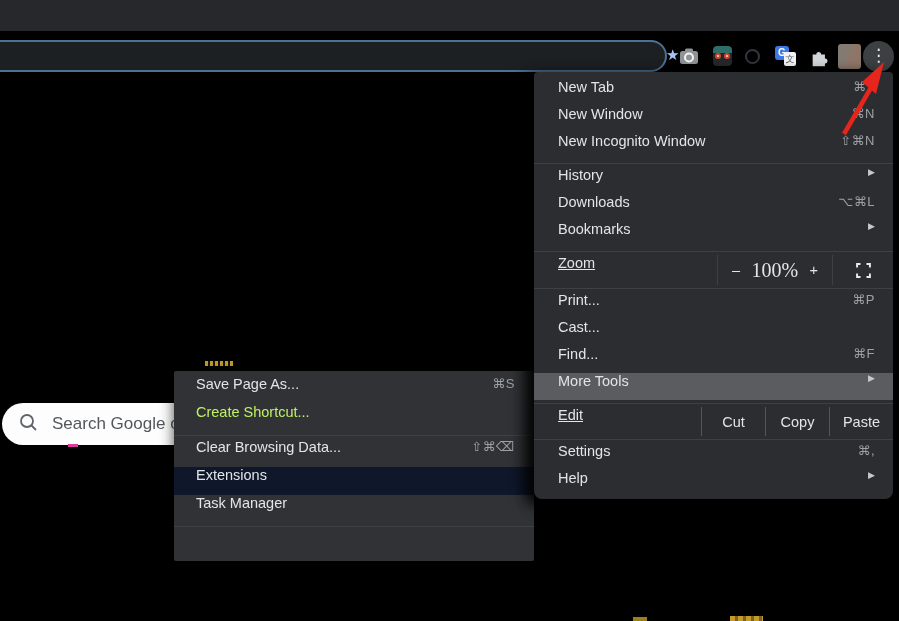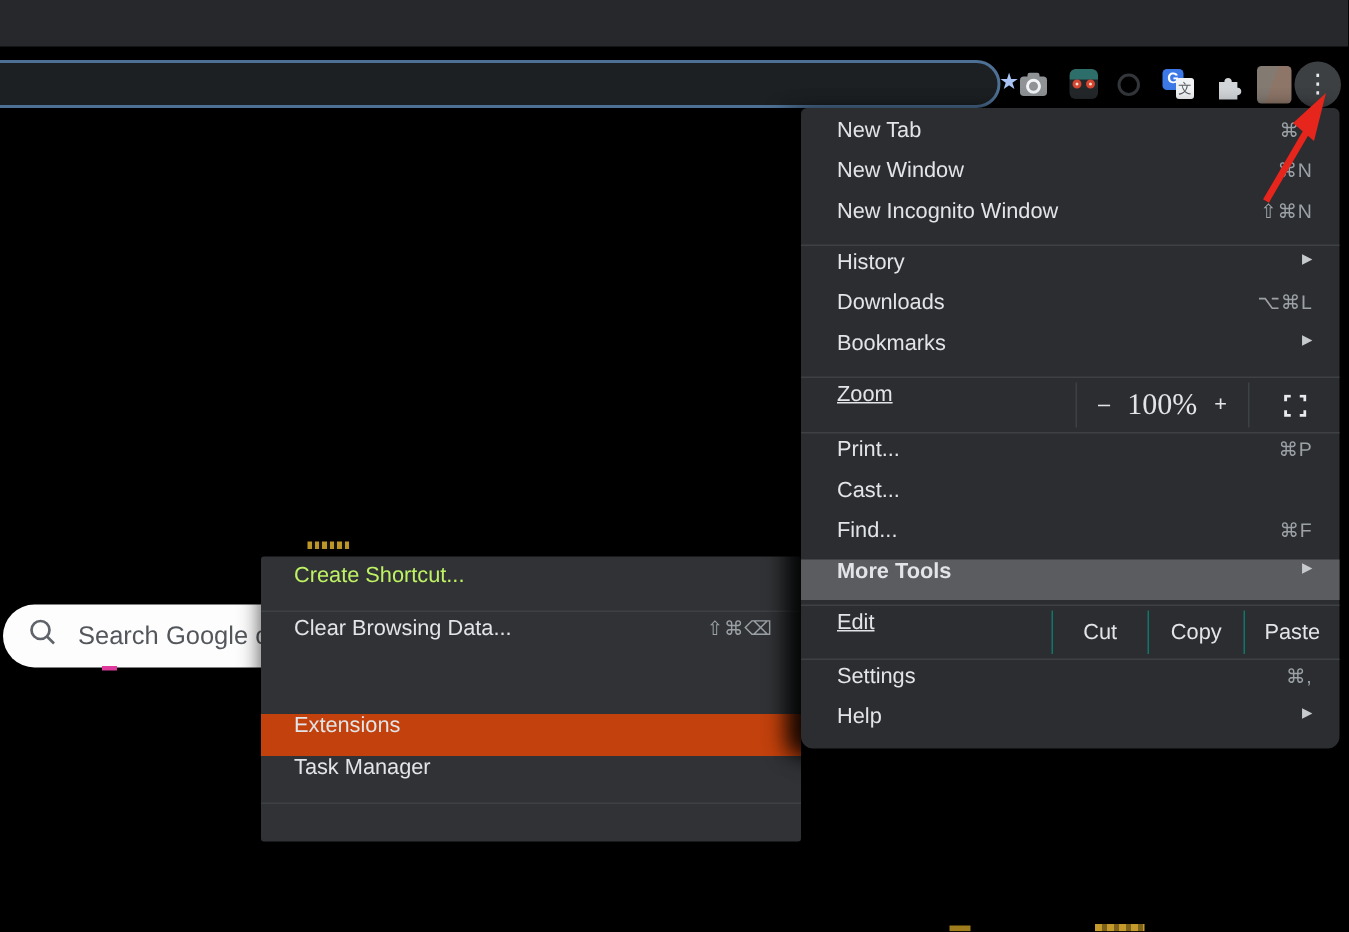--- a/index.html
+++ b/index.html
@@ -46,37 +46,37 @@
   .mi{display:flex;height:27px;padding:0 18px 0 24px;}
   .mi .lbl{flex:1;white-space:nowrap;}
   .mi .sc{color:#9ba1a6;font-size:13px;letter-spacing:.5px;}
   .mi .arr{color:#c7cacd;font-size:9px;}
   .sep{height:1px;background:#3e4144;margin:3px 0;}
 
   
   .mainmenu{position:absolute;left:534px;top:72px;width:359px;height:427px;background:#2b2d30;
             border-radius:4px 4px 8px 8px;padding:7px 0;
             box-shadow:-10px 4px 14px rgba(0,0,0,.85),0 6px 16px rgba(0,0,0,.6);}
-  .mi.hl-light{background:#5a5c5f;font-weight:bold;}
+  .mi.hl-light{background:#5a5c5f;}
   .zoomrow{height:30px;padding:0;}
   .zoomrow .lbl{padding-left:24px;text-decoration:underline;}
   .zcell{display:flex;align-items:center;justify-content:space-between;width:116px;height:100%;
          border-left:1px solid #3e4144;border-right:1px solid #3e4144;padding:0 14px;box-sizing:border-box;}
   .zcell .zv{font-size:20px;font-family:Liberation Serif, serif;}
   .zfs{display:flex;align-items:center;justify-content:center;width:60px;height:100%;}
   .editrow{height:29px;padding:0;}
   .editrow .lbl{padding-left:24px;text-decoration:underline;}
   .ecell{display:flex;align-items:center;justify-content:center;width:64px;height:100%;
          border-left:1px solid #0f766e;box-sizing:border-box;}
 
   
   .submenu{position:absolute;left:174px;top:371px;width:360px;height:190px;background:#303235;
            border-radius:2px;padding:5px 0;box-shadow:0 6px 14px rgba(0,0,0,.7);}
   .submenu .mi{padding:0 19px 0 22px;height:28px;}
-  .mi.hl-dark{background:#c2410c;margin-top:37px;}
+  .mi.hl-dark{background:#0f172a;}
   .mi.disabled .lbl{color:#bef264;}
 
   
   .red-arrow{position:absolute;left:838px;top:56px;pointer-events:none;}
 </style>
 </head>
 <body>
 
 <div class="stage">
 
@@ -126,20 +126,24 @@
       </svg>
     </span>
     <span class="ph">Search Google o</span>
   </div>
   <div class="pink-bit"></div>
   <div class="gold-dash"></div>
   <div class="gold-b1"></div>
   <div class="gold-b2"></div>
 
   <div class="submenu menu">
+    <div class="mi">
+      <span class="lbl">Save Page As...</span>
+      <span class="sc">⌘S</span>
+    </div>
     <div class="mi disabled">
       <span class="lbl">Create Shortcut...</span>
     </div>
     <div class="sep"></div>
     <div class="mi">
       <span class="lbl">Clear Browsing Data...</span>
       <span class="sc">⇧⌘⌫</span>
     </div>
     <div class="mi hl-dark">
       <span class="lbl">Extensions</span>

